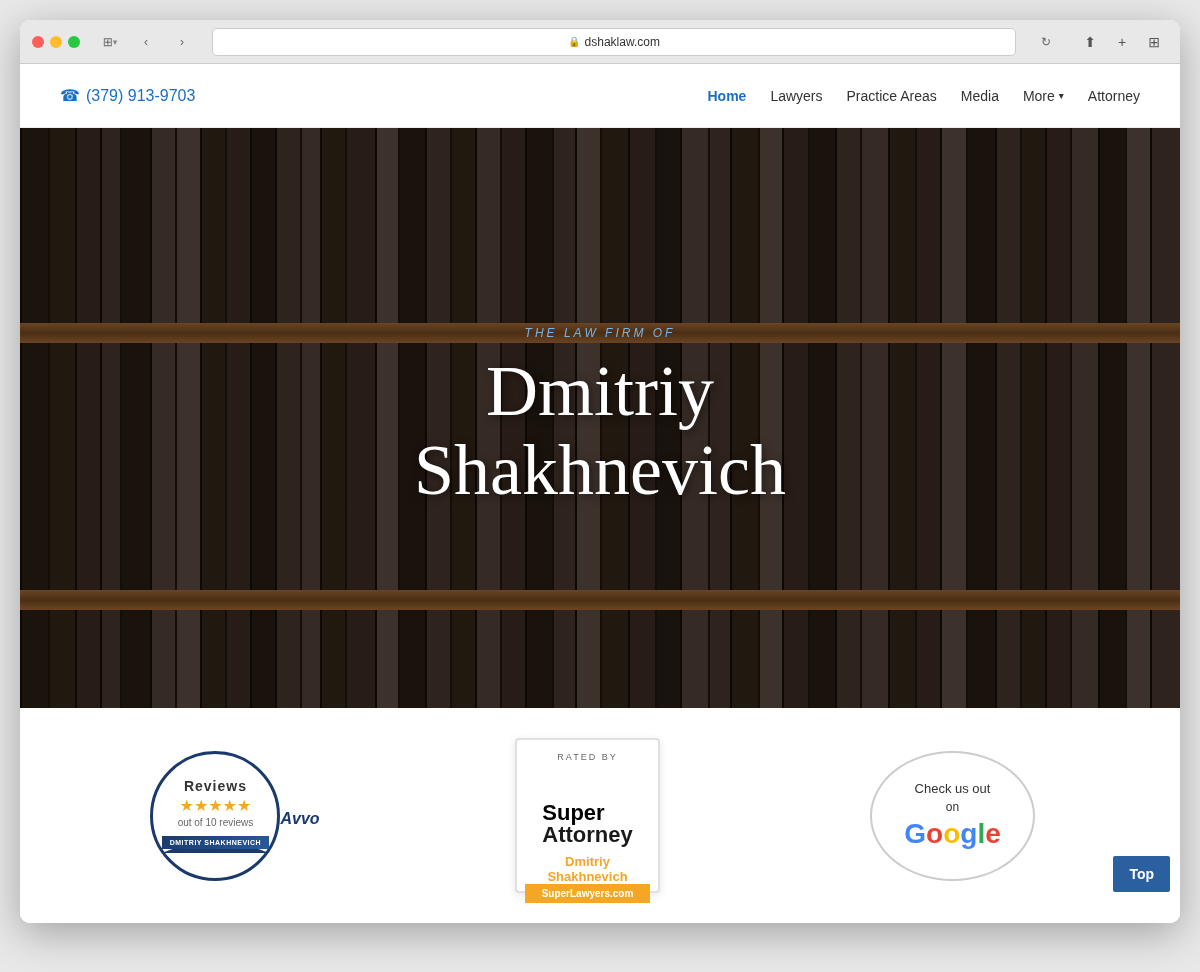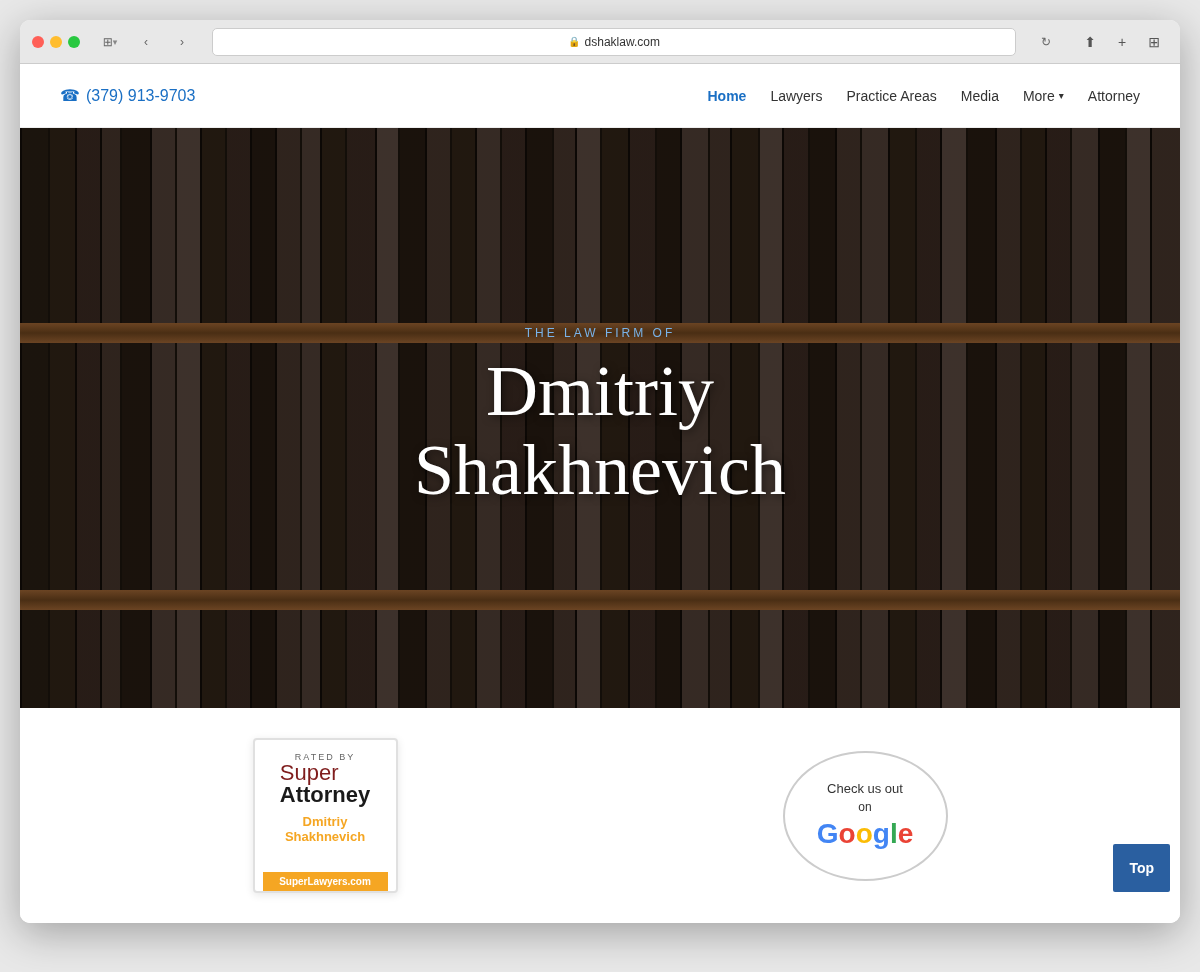--- a/index.html
+++ b/index.html
@@ -287,20 +287,21 @@
       width: 100%;
     }
 
     .hero-subtitle {
       font-size: 12px;
       letter-spacing: 3px;
       color: #7ab3e8;
       text-transform: uppercase;
       margin-bottom: 12px;
       font-weight: 400;
+      font-style: italic;
     }
 
     .hero-title {
       font-size: 72px;
       font-weight: 300;
       color: #fff;
       line-height: 1.1;
       font-family: Georgia, 'Times New Roman', serif;
       text-shadow: 2px 2px 8px rgba(0,0,0,0.5);
     }
@@ -497,21 +498,21 @@
     }
 
     
     .top-btn {
       position: fixed;
       bottom: 80px;
       right: 30px;
       background: #2a5fa0;
       color: #fff;
       border: none;
-      padding: 16px 16px;
+      padding: 10px 16px;
       font-size: 14px;
       font-weight: 600;
       cursor: pointer;
       border-radius: 2px;
       z-index: 100;
     }
 
     .chevron-down {
       font-size: 10px;
       display: inline-block;
@@ -588,26 +589,44 @@
         <p class="hero-subtitle">THE LAW FIRM OF</p>
         <h1 class="hero-title">
           <span>Dmitriy</span><br>
           <span>Shakhnevich</span>
         </h1>
       </div>
     </section>
 
     <section class="badges-section">
 
+      <div class="badge-item">
+        <div class="avvo-badge">
+          <div style="position:relative; width:130px; height:130px;">
+            <div class="avvo-circle">
+              <span class="avvo-reviews-label">Reviews</span>
+              <div class="avvo-stars">★★★★★</div>
+              <span class="avvo-out-of">out of 10 reviews</span>
+              <div style="margin-top:8px;">
+                <div style="background:linear-gradient(135deg,#1a3a6b,#2a5a9b);color:#fff;font-size:7px;font-weight:700;padding:3px 8px;text-align:center;letter-spacing:0.5px;">DMITRIY SHAKHNEVICH</div>
+                <div style="background:#1a3a6b;color:#fff;font-size:7px;font-weight:700;padding:2px 8px;text-align:center;clip-path:polygon(10% 0%, 90% 0%, 100% 100%, 0% 100%);"></div>
+              </div>
+            </div>
+          </div>
+          <div style="margin-top:6px;text-align:center;">
+            <span style="font-size:16px;font-weight:700;color:#1a3a6b;font-style:italic;">Avvo</span>
+          </div>
+        </div>
+      </div>
 
       <div class="badge-item">
         <div class="super-lawyers-badge">
           <span class="rated-by">RATED BY</span>
           <div>
-            <div style="font-size:22px;font-weight:400;color:#7f1d1d;line-height:1;">Super</div>
+            <div style="font-size:22px;font-weight:700;color:#000000;line-height:1;margin-top:40px;">Super</div>
             <div style="font-size:22px;font-weight:900;color:#1a1a1a;line-height:1;">Attorney</div>
           </div>
           <div class="super-lawyers-name">
             <div style="color:#f5a623;font-weight:700;">Dmitriy</div>
             <div style="color:#f5a623;font-weight:700;">Shakhnevich</div>
           </div>
           <div class="super-lawyers-url">SuperLawyers.com</div>
         </div>
       </div>
 

